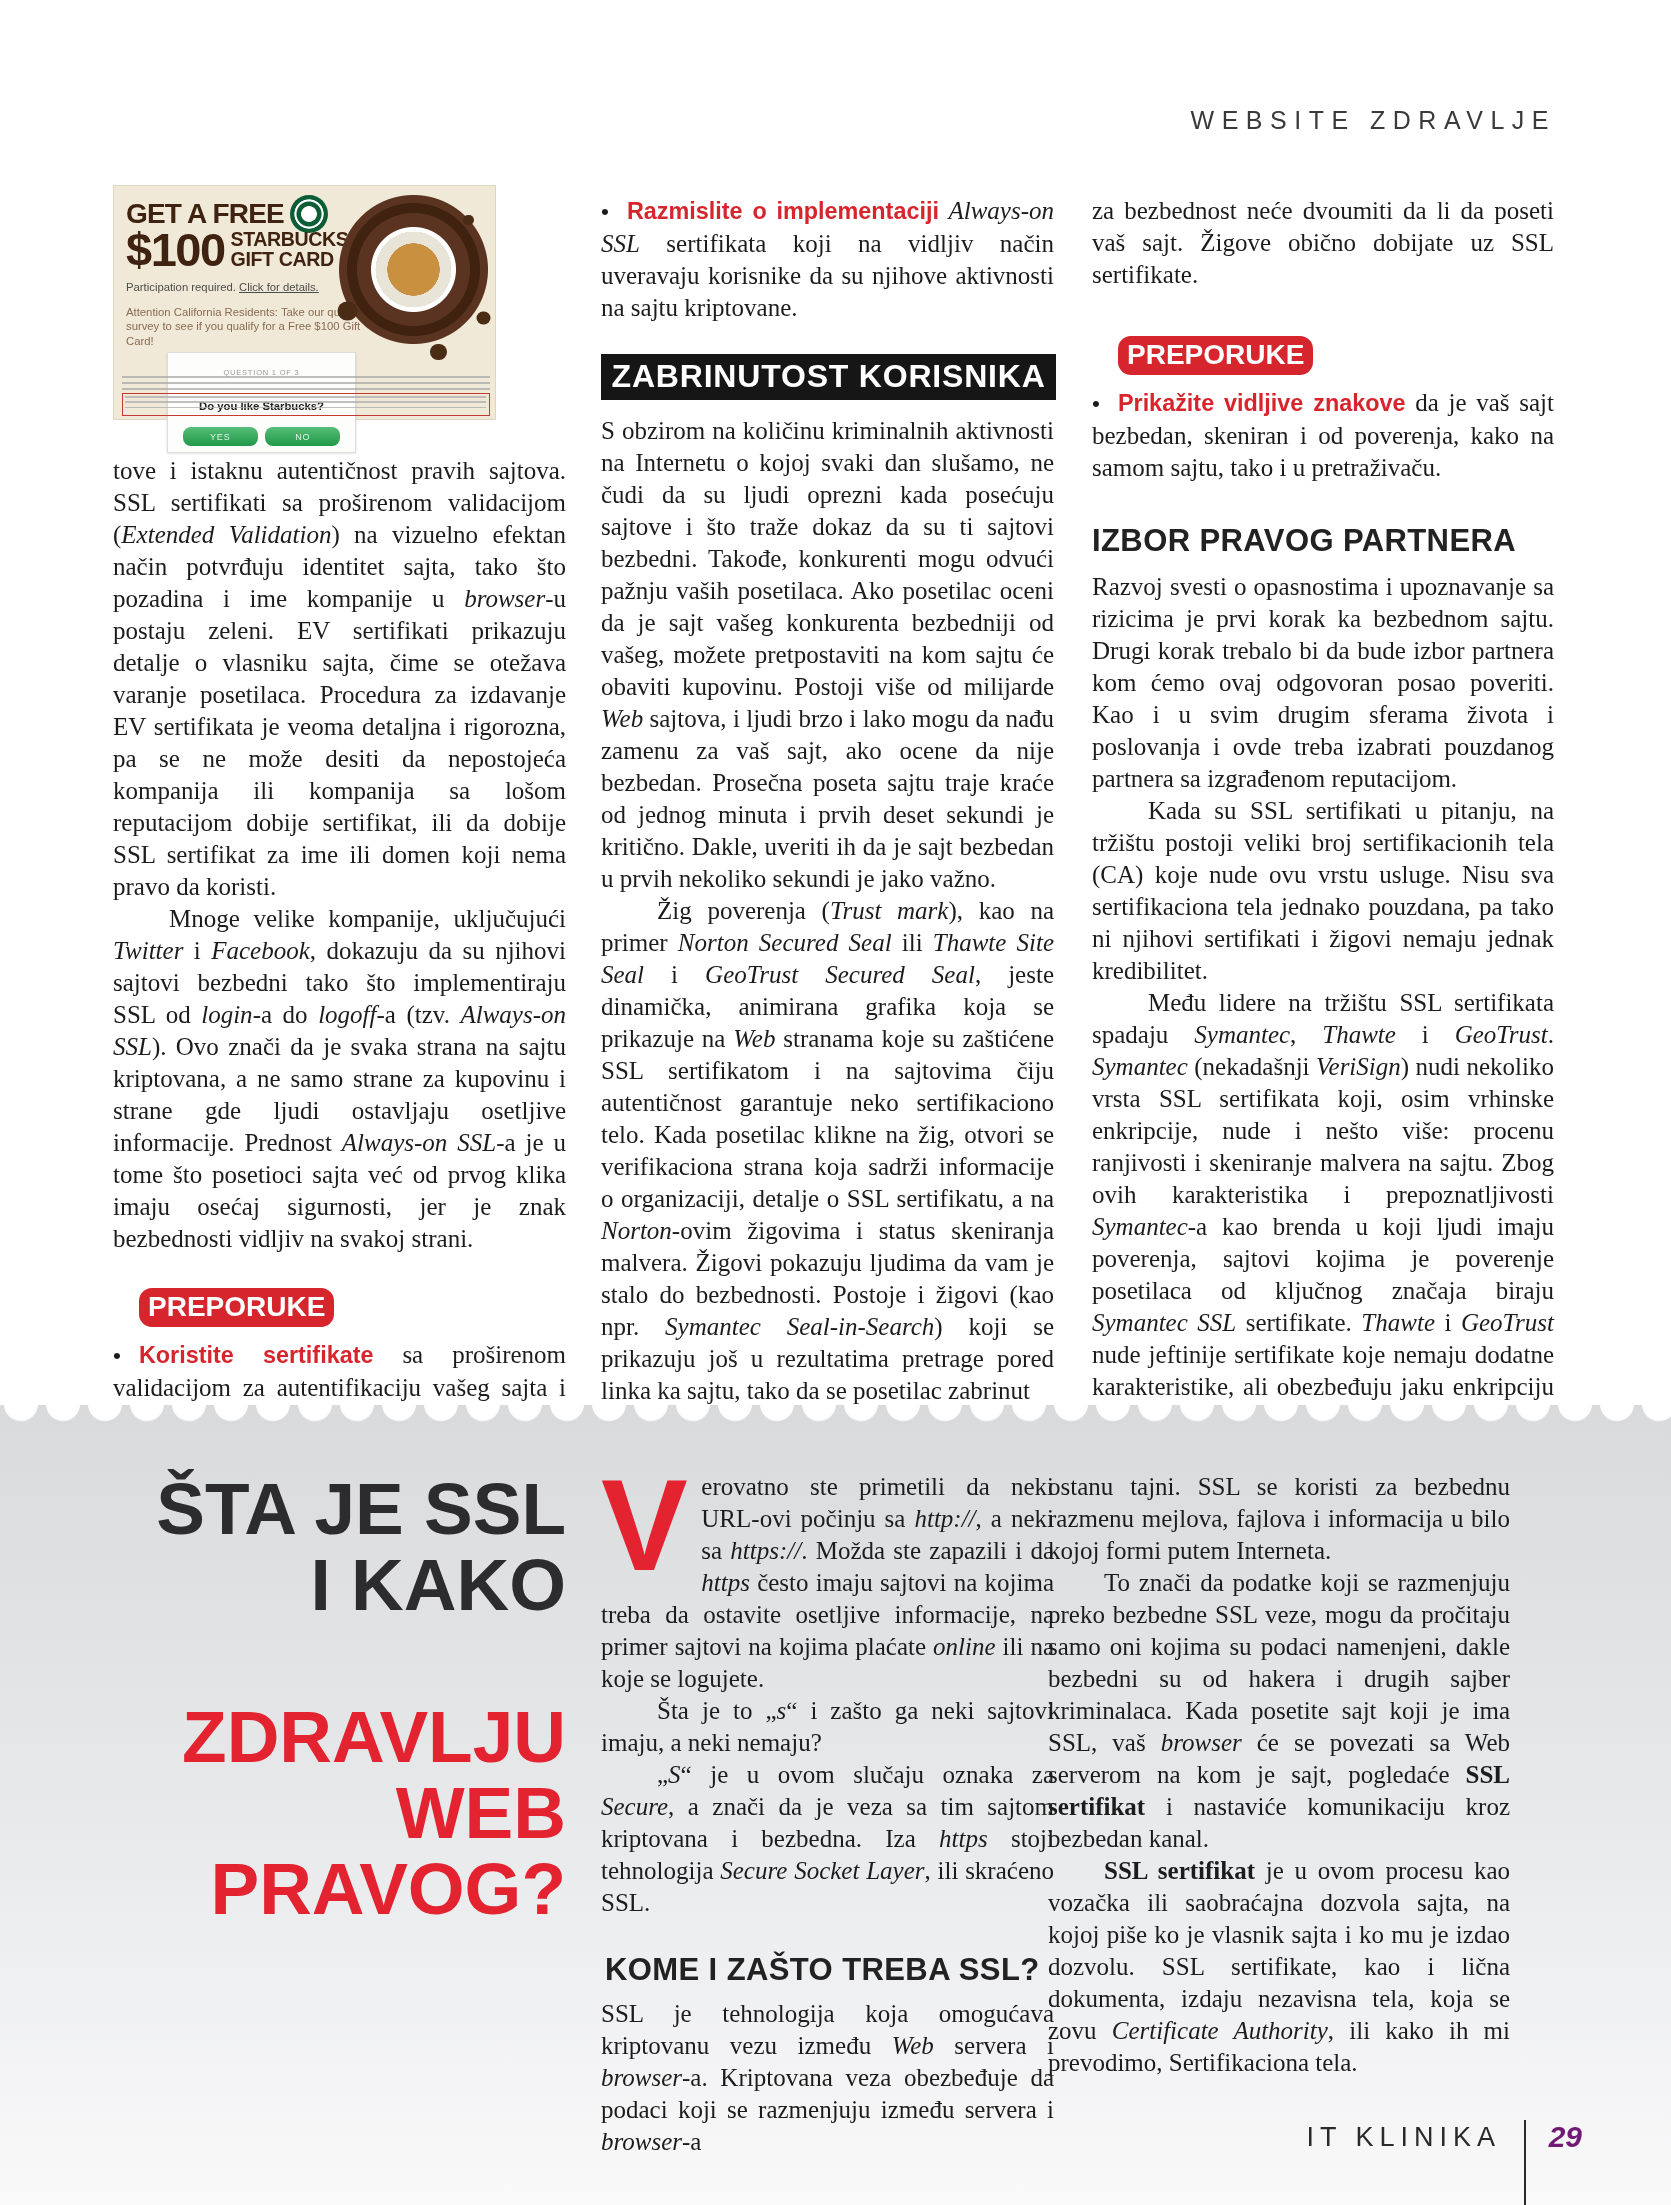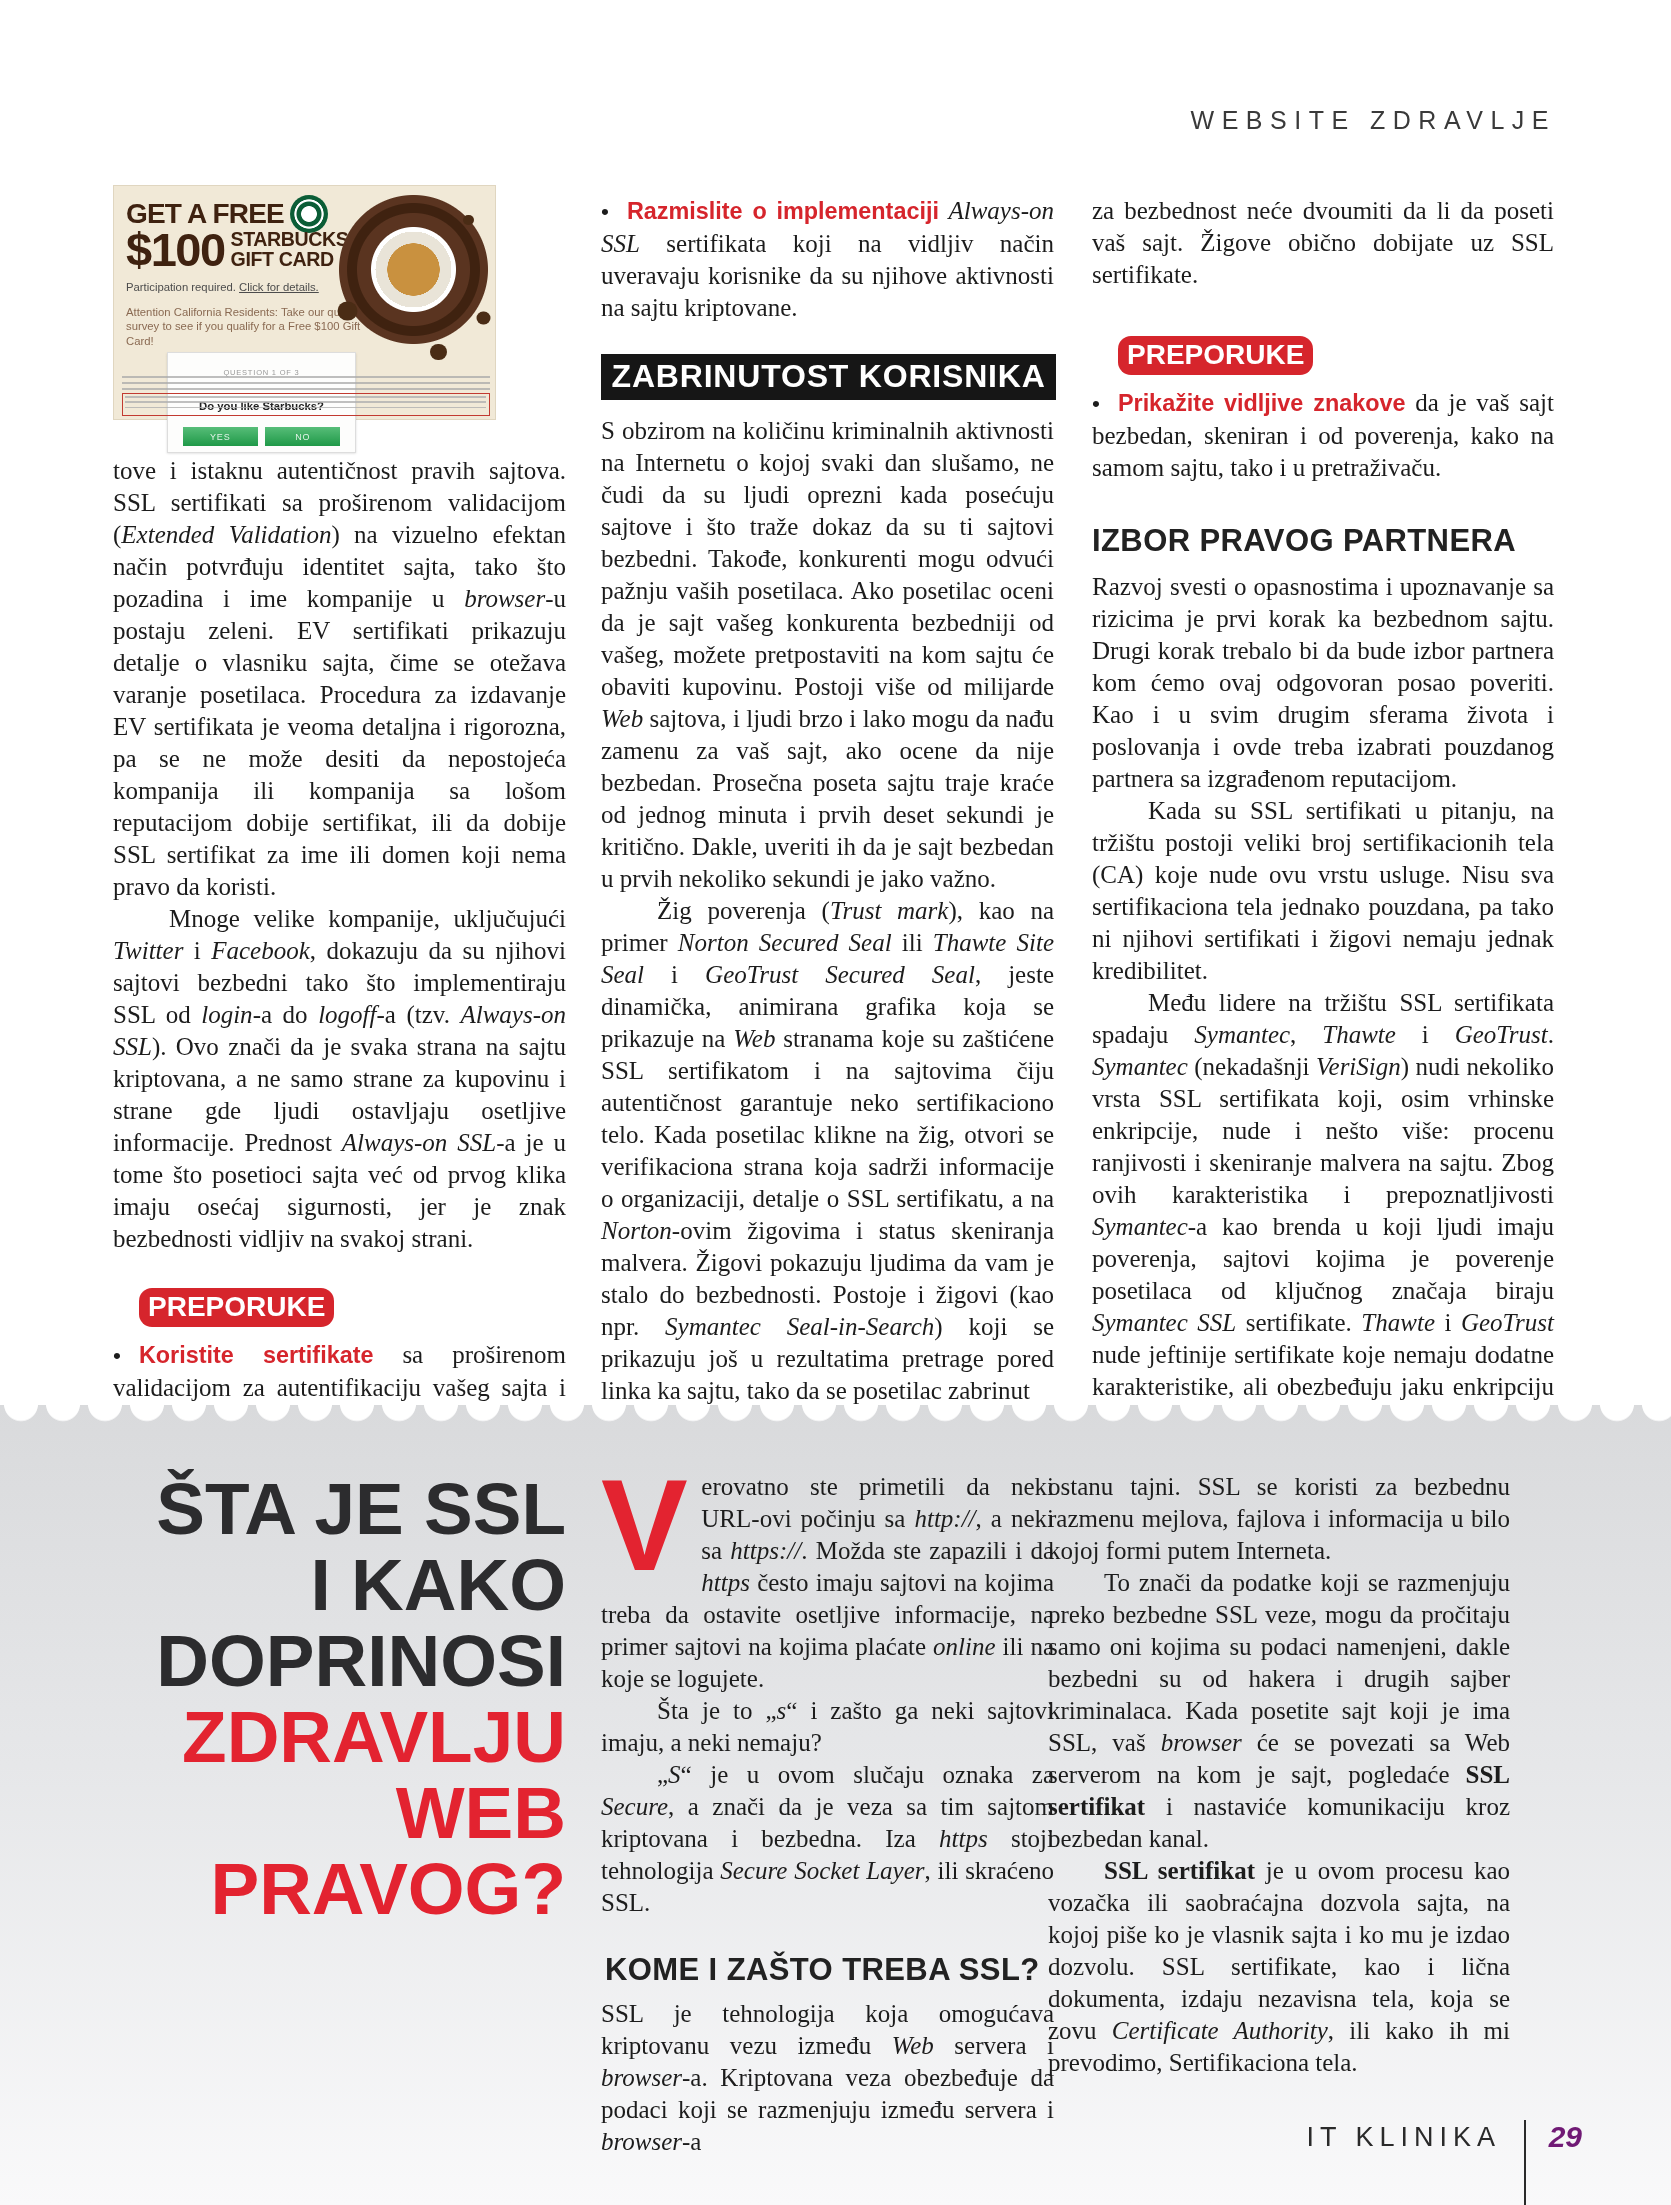--- a/index.html
+++ b/index.html
@@ -79,21 +79,21 @@
   .ad-notice{position:absolute;left:12px;top:119px;width:249px;font-size:11.3px;line-height:14.3px;color:#8a6a52;}
   .ad-panel{
     position:absolute;left:53px;top:166px;width:189px;background:#fdfdfc;
     border:0.8px solid #ddd;box-shadow:0 0.8px 2.3px rgba(0,0,0,.15);
     text-align:center;padding:3.8px 3px 6px;
   }
   .ad-qlabel{font-size:7.5px;letter-spacing:0.8px;color:#999;}
   .ad-q{font-size:11.3px;font-weight:700;color:#222;margin:1.5px 0 4.5px;}
   .ad-btns{display:flex;justify-content:center;gap:7.5px;}
   .ad-btn{
-    width:75px;height:19.6px;border-radius:0;
+    width:75px;height:19.6px;border-radius:8px;
     background:linear-gradient(#57bd78,#1f9948);
     color:rgba(255,255,255,.85);font-size:9px;letter-spacing:0.8px;
     display:flex;align-items:center;justify-content:center;
   }
   .ad-wreath{position:absolute;right:4.5px;top:6px;width:155px;height:155px;border-radius:50%;
     background:radial-gradient(circle,
       #c9913f 0 26px,
       #e9e4d8 26.4px 38px,
       #ffffff 38px 42px,
       #5a3420 43px 56px,
@@ -201,21 +201,21 @@
     <p class="p"><span>Razvoj svesti o opasnostima i upoznavanje sa rizicima je prvi korak ka bezbednom sajtu. Drugi korak trebalo bi da bude izbor partnera kom ćemo ovaj odgovoran posao poveriti. Kao i u svim drugim sferama života i poslovanja i ovde treba izabrati pouzdanog partnera sa izgrađenom reputacijom.</span></p>
     <p class="p ind"><span>Kada su SSL sertifikati u pitanju, na tržištu postoji veliki broj sertifikacionih tela (CA) koje nude ovu vrstu usluge. Nisu sva sertifikaciona tela jednako pouzdana, pa tako ni njihovi sertifikati i žigovi nemaju jednak kredibilitet.</span></p>
     <p class="p ind"><span>Među lidere na tržištu SSL sertifikata spadaju </span><span class="seg-i">Symantec</span><span>, </span><span class="seg-i">Thawte</span><span> i </span><span class="seg-i">GeoTrust</span><span>. </span><span class="seg-i">Symantec</span><span> (nekadašnji </span><span class="seg-i">VeriSign</span><span>) nudi nekoliko vrsta SSL sertifikata koji, osim vrhinske enkripcije, nude i nešto više: procenu ranjivosti i skeniranje malvera na sajtu. Zbog ovih karakteristika i prepoznatljivosti </span><span class="seg-i">Symantec</span><span>-a kao brenda u koji ljudi imaju poverenja, sajtovi kojima je poverenje posetilaca od ključnog značaja biraju </span><span class="seg-i">Symantec SSL</span><span> sertifikate. </span><span class="seg-i">Thawte</span><span> i </span><span class="seg-i">GeoTrust</span><span> nude jeftinije sertifikate koje nemaju dodatne karakteristike, ali obezbeđuju jaku enkripciju i pouzdanu autentifikaciju.</span></p>
   </div>
 
   <div class="feature">
 
     <div class="f-title">
       <span>ŠTA JE SSL</span><br>
       <span>I KAKO</span><br>
-      <span>DOPRINOSI</span><br>
+      <br>
       <span class="red">ZDRAVLJU</span><br>
       <span class="red">WEB</span><br>
       <span class="red">PRAVOG?</span>
     </div>
 
     <div class="f-col f-mid">
       <p class="p"><span class="seg-dropcap">V</span><span>erovatno ste primetili da neki URL-ovi počinju sa </span><span class="seg-i">http://</span><span>, a neki sa </span><span class="seg-i">https://</span><span>. Možda ste zapazili i da </span><span class="seg-i">https</span><span> često imaju sajtovi na kojima treba da ostavite osetljive informacije, na primer sajtovi na kojima plaćate </span><span class="seg-i">online</span><span> ili na koje se logujete.</span></p>
       <p class="p ind"><span>Šta je to „</span><span class="seg-i">s</span><span>“ i zašto ga neki sajtovi imaju, a neki nemaju?</span></p>
       <p class="p ind"><span>„</span><span class="seg-i">S</span><span>“ je u ovom slučaju oznaka za </span><span class="seg-i">Secure</span><span>, a znači da je veza sa tim sajtom kriptovana i bezbedna. Iza </span><span class="seg-i">https</span><span> stoji tehnologija </span><span class="seg-i">Secure Socket Layer</span><span>, ili skraćeno SSL.</span></p>
       <div class="h-plain">KOME I ZAŠTO TREBA SSL?</div>

